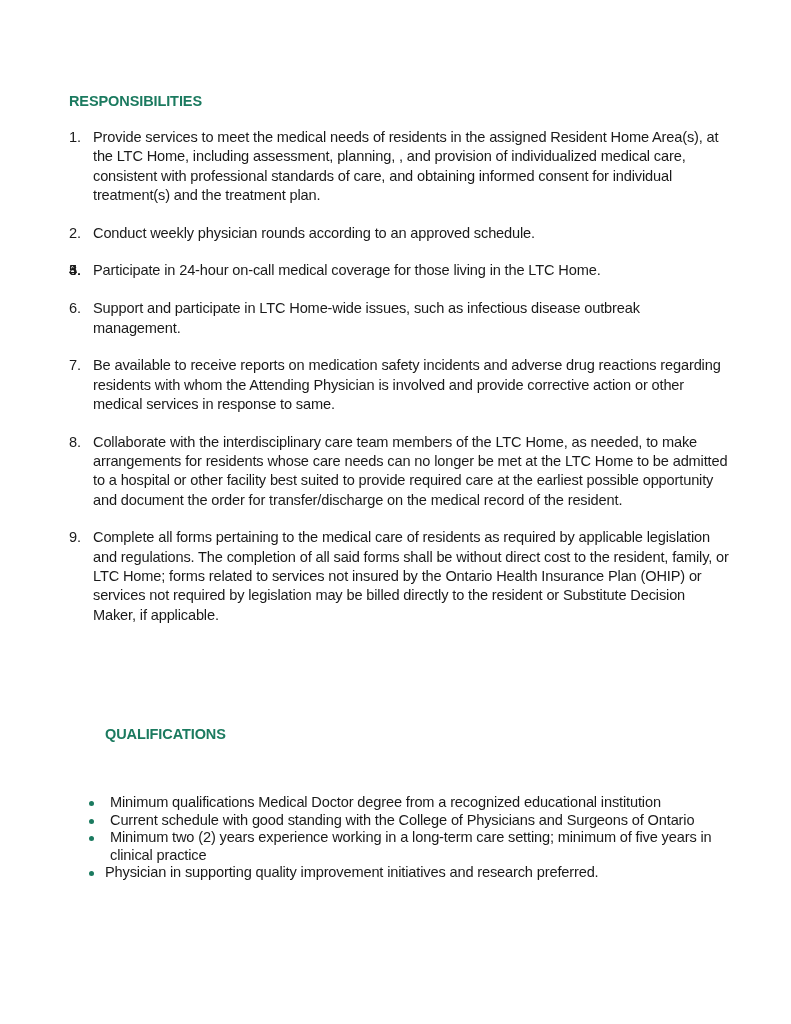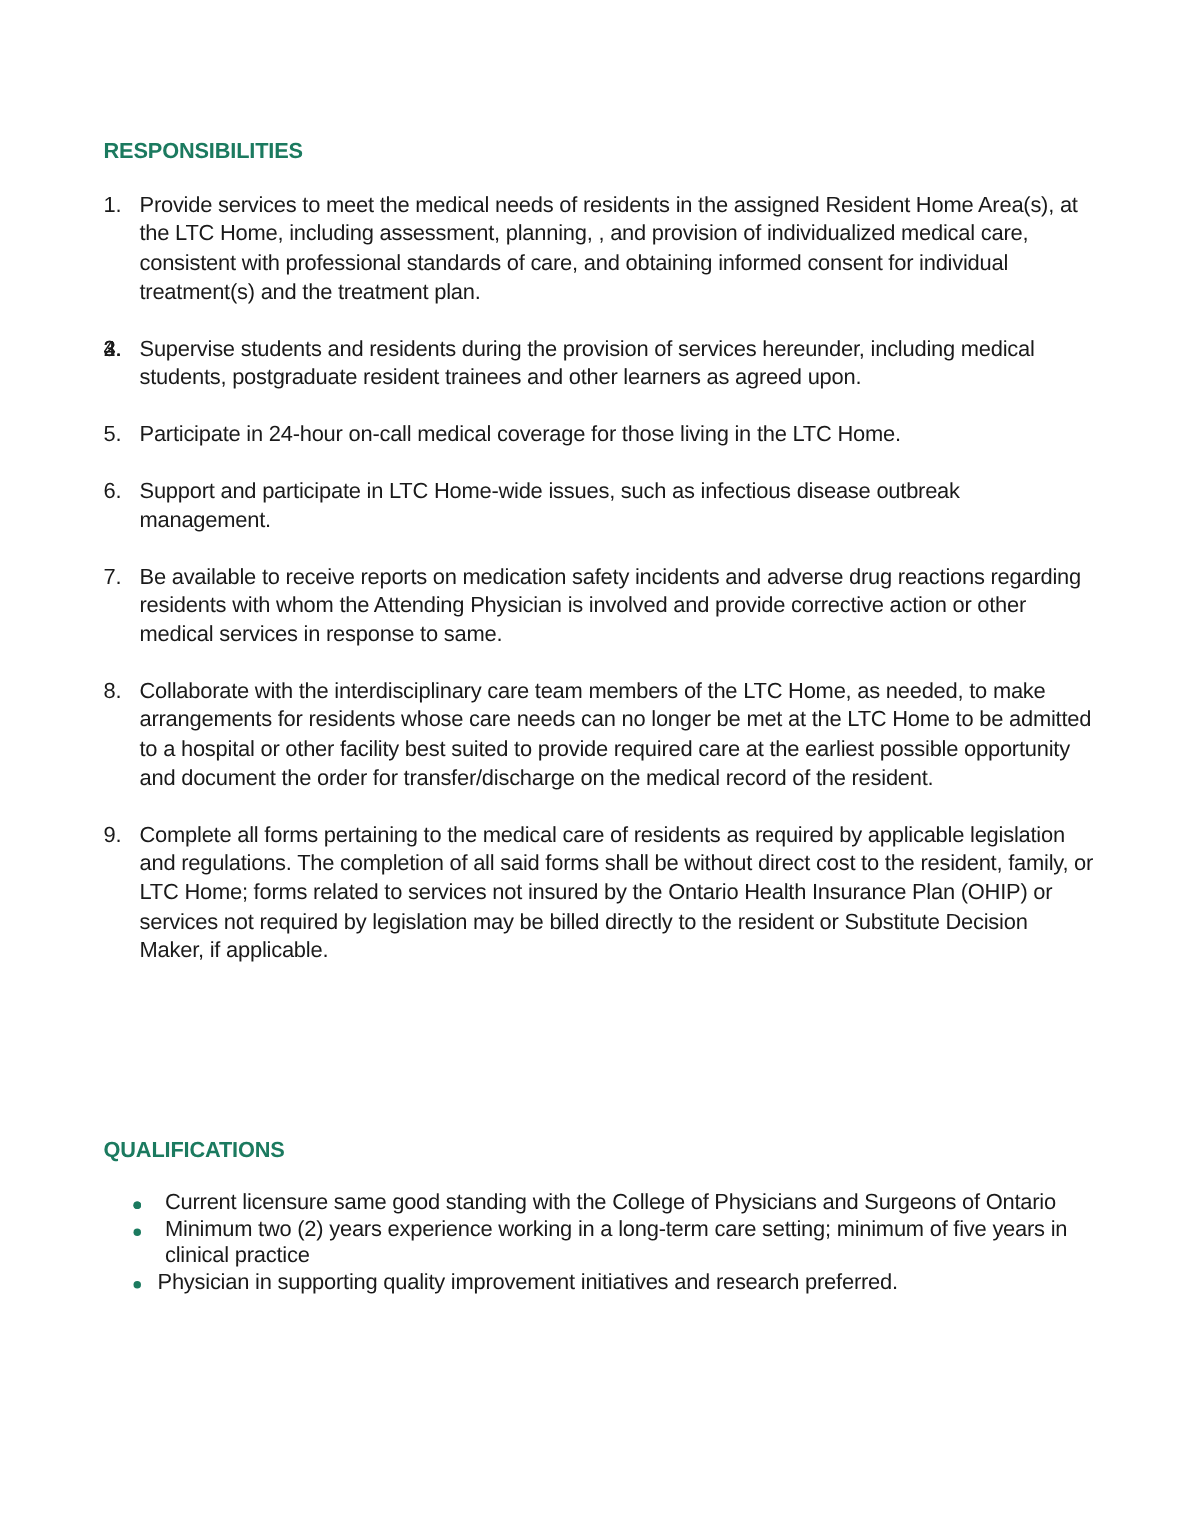--- a/index.html
+++ b/index.html
@@ -26,27 +26,27 @@
 
   <div class="heading" style="top:93px;">RESPONSIBILITIES</div>
 
   <ol class="ol" style="top:128px;">
     <li>
       <span class="num">1.</span>
       <span>Provide services to meet the medical needs of residents in the assigned Resident Home Area(s), at the LTC Home, including assessment, planning, , and provision of individualized medical care, consistent with professional standards of care, and obtaining informed consent for individual treatment(s) and the treatment plan.</span>
     </li>
     <li>
       <span class="num">2.</span>
+      <span>Conduct weekly physician rounds according to an approved schedule.</span>
     </li>
     <li>
       <span class="num">3.</span>
     </li>
     <li>
       <span class="num">4.</span>
-      <span>Supervise students and residents during the provision of services hereunder, including medical students, postgraduate resident trainees and other learners as agreed upon.</span>
     </li>
     <li>
       <span class="num">5.</span>
       <span>Participate in 24-hour on-call medical coverage for those living in the LTC Home.</span>
     </li>
     <li>
       <span class="num">6.</span>
       <span>Support and participate in LTC Home-wide issues, such as infectious disease outbreak management.</span>
     </li>
     <li>
@@ -56,29 +56,30 @@
     <li>
       <span class="num">8.</span>
       <span>Collaborate with the interdisciplinary care team members of the LTC Home, as needed, to make arrangements for residents whose care needs can no longer be met at the LTC Home to be admitted to a hospital or other facility best suited to provide required care at the earliest possible opportunity and document the order for transfer/discharge on the medical record of the resident.</span>
     </li>
     <li>
       <span class="num">9.</span>
       <span>Complete all forms pertaining to the medical care of residents as required by applicable legislation and regulations. The completion of all said forms shall be without direct cost to the resident, family, or LTC Home; forms related to services not insured by the Ontario Health Insurance Plan (OHIP) or services not required by legislation may be billed directly to the resident or Substitute Decision Maker, if applicable.</span>
     </li>
   </ol>
 
-  <div class="heading" style="top:759px;">QUALIFICATIONS</div>
+  <div class="heading" style="top:726px;margin-left:36px;">QUALIFICATIONS</div>
 
   <ul class="ul" style="top:794px;">
     <li>
       <span class="bullet"></span>
+      <span>Minimum qualifications Medical Doctor degree from a recognized educational institution</span>
     </li>
     <li>
       <span class="bullet"></span>
-      <span>Current licensure same good standing with the College of Physicians and Surgeons of Ontario</span>
+      <span>Current schedule with good standing with the College of Physicians and Surgeons of Ontario</span>
     </li>
     <li>
       <span class="bullet"></span>
       <span>Minimum two (2) years experience working in a long-term care setting; minimum of five years in clinical practice</span>
     </li>
     <li class="last">
       <span class="bullet"></span>
       <span>Physician in supporting quality improvement initiatives and research preferred.</span>
     </li>
   </ul>

